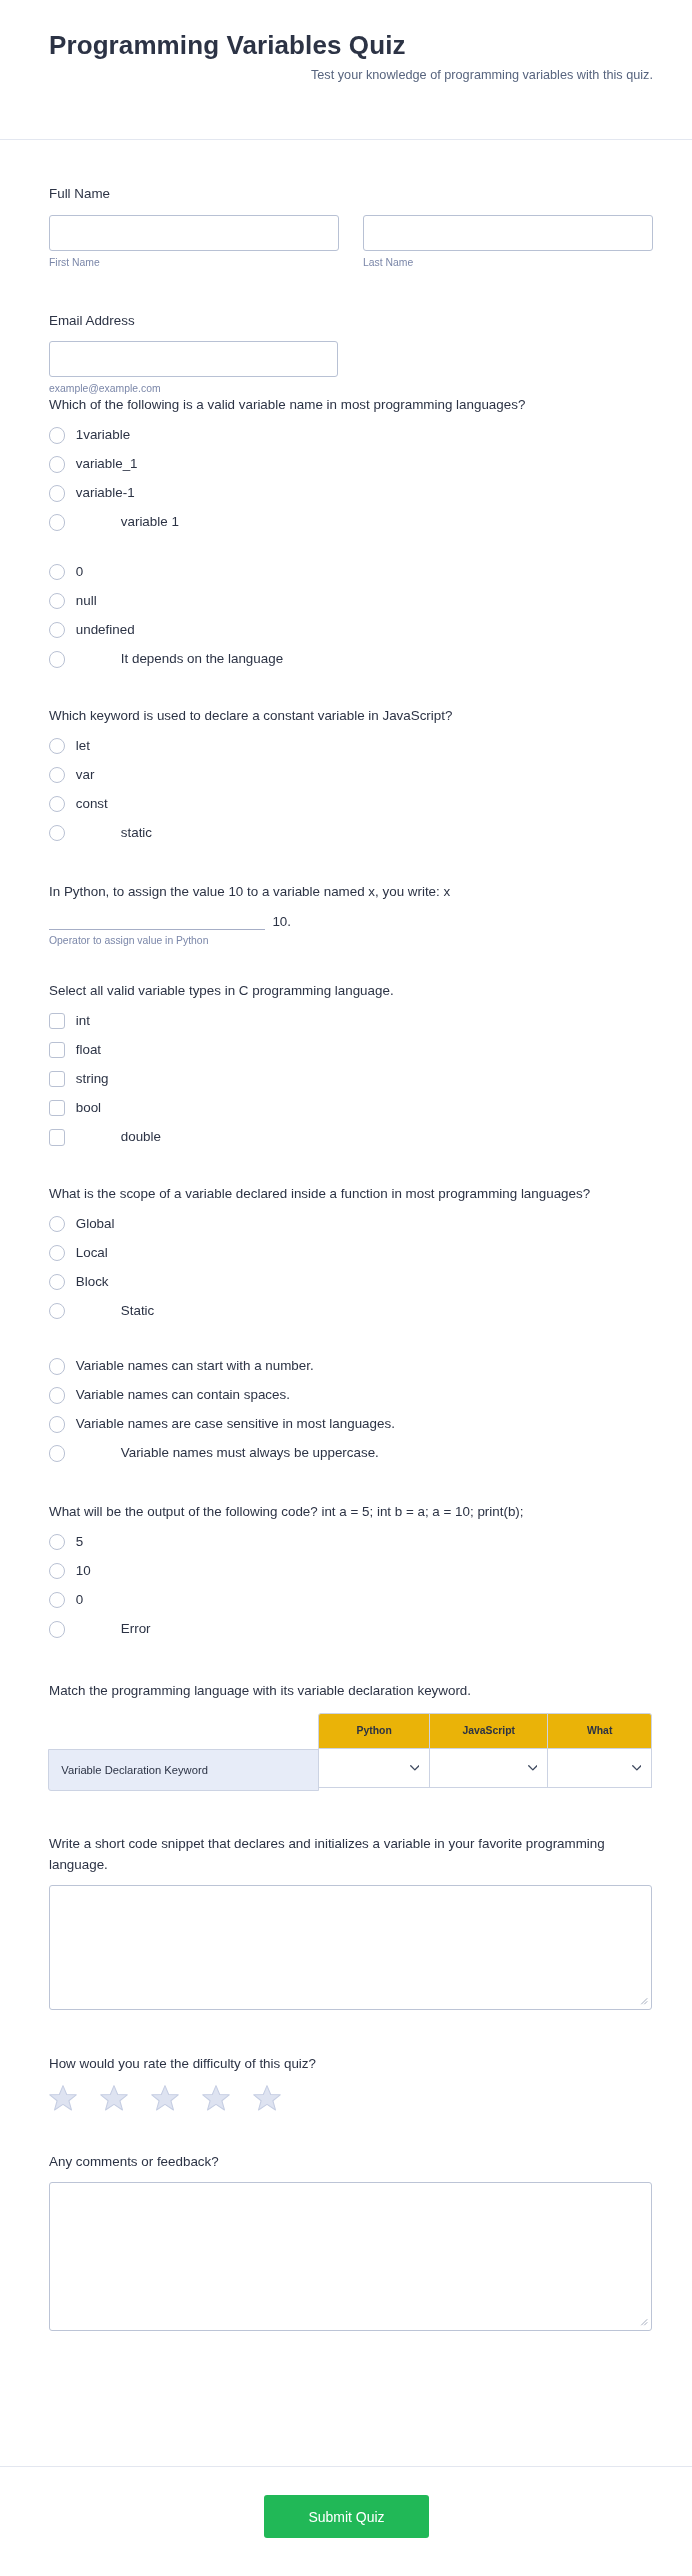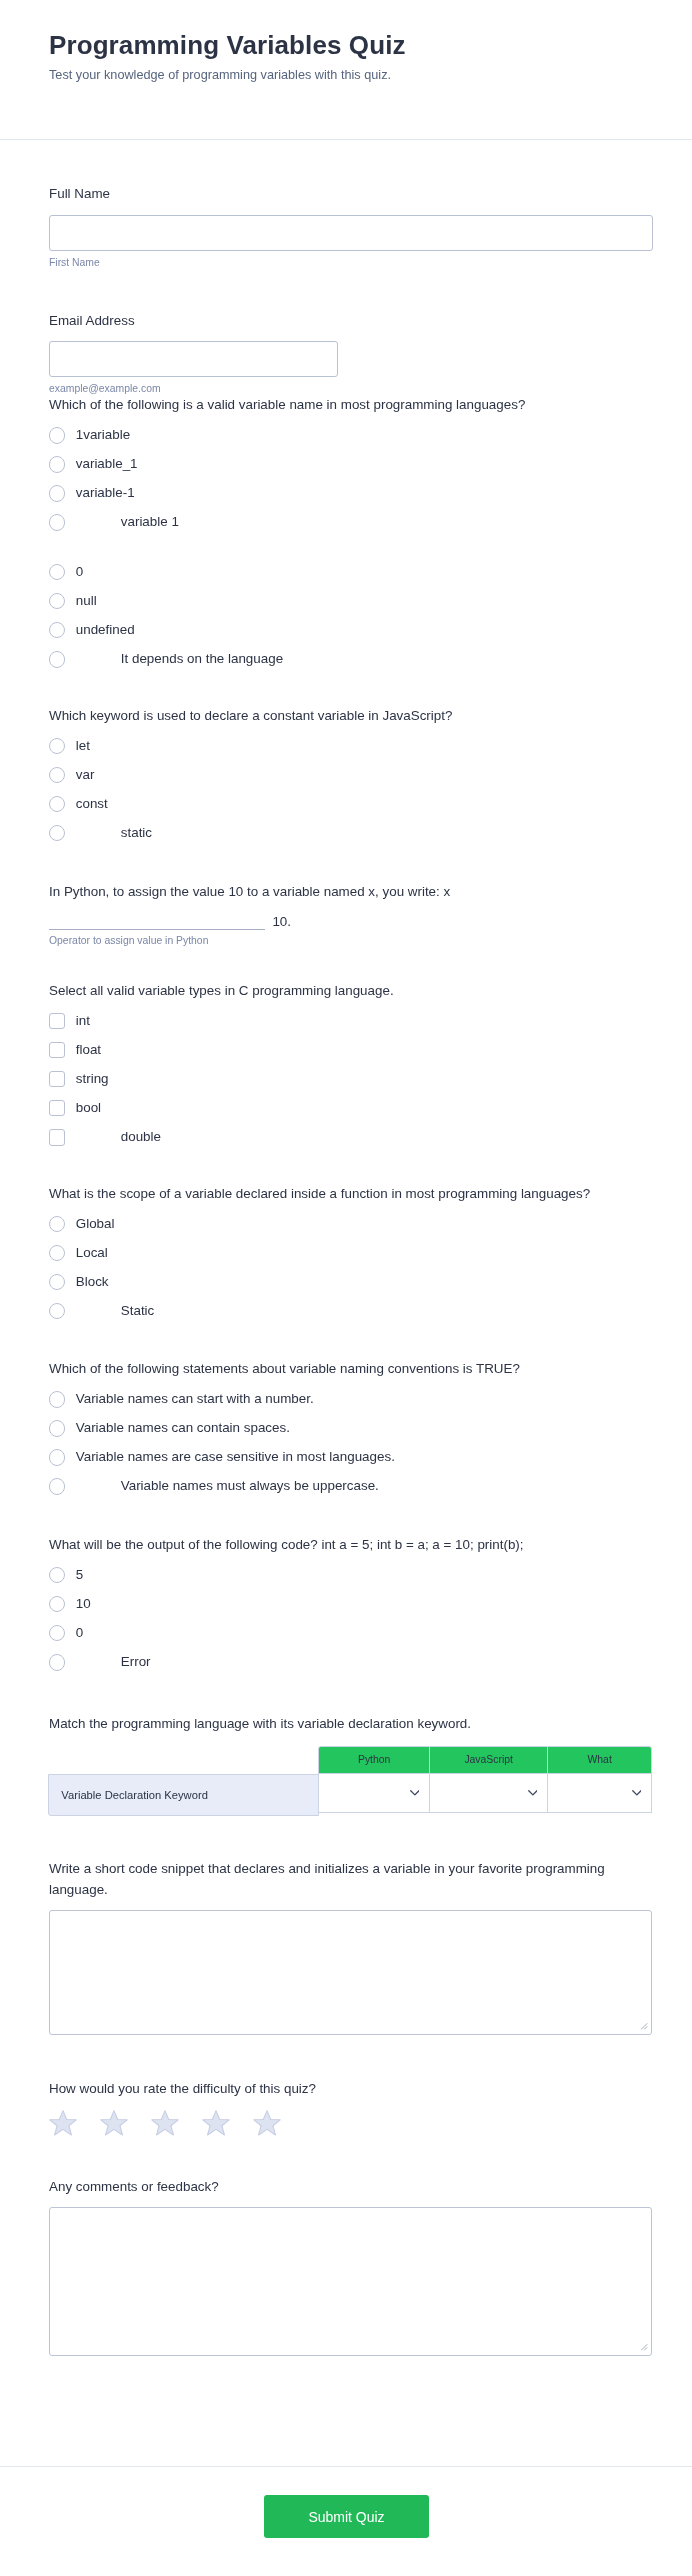--- a/index.html
+++ b/index.html
@@ -3,21 +3,21 @@
 <meta charset="utf-8">
 <style>
   * { margin:0; padding:0; box-sizing:border-box; }
   html,body { background:#fff; }
   body {
     width:693px; height:2576px; position:relative; overflow:hidden;
     font-family:"Liberation Sans", sans-serif; color:#2c3345;
   }
   .content { padding:30px 40px 0 49px; }
   .page-title { font-size:26px; font-weight:700; color:#2c3345; letter-spacing:0.1px; }
-  .page-subtitle { margin-top:7.4px; font-size:12.7px; color:#57647e; }
+  .page-subtitle { margin-top:7.4px; font-size:12.7px; color:#57647e;text-align:right; }
   .full-divider { border:none; border-top:0.7px solid #e3e7f0; width:693px; margin-left:-49px; margin-top:57px; }
   .q-label { font-size:13.4px; font-weight:500; color:#2c3345; line-height:21px; }
   .sublabel { font-size:10.4px; color:#7b87a9; margin-top:6px; }
   .text-input {
     height:36px; border:0.7px solid #b8c1d4; border-radius:3px; background:#fff;
     font-family:"Liberation Sans", sans-serif; font-size:12.7px; color:#2c3345; padding:0 9px; outline:none;
   }
   .row2 { display:flex; gap:24px; margin-top:10.4px; }
   .row2 .col { flex:1; }
   .row2 .text-input { width:100%; }
@@ -36,22 +36,22 @@
   .blank-input {
     width:216px; border:none; border-bottom:0.7px solid #a6aec6; background:transparent;
     font-family:"Liberation Sans", sans-serif; font-size:13.4px; color:#2c3345; padding:1.5px 3px; outline:none;
   }
   .blank-suffix { font-size:13.4px; color:#2c3345; margin-left:7.4px; padding-bottom:1.5px; }
   .blank-sub { margin-top:4.5px; }
   .matrix { margin-top:12px; display:grid; grid-template-columns:270px 111px 118px 104px; }
   .m-cell { border:0.7px solid #ccd3e3; margin-left:-0.7px; }
   .m-corner { border:none; }
   .m-head {
-    background:#22c55e; height:28px; display:flex; align-items:center; justify-content:center;
-    font-size:10.4px; color:#2c3345;
+    background:#eab308; height:36px; display:flex; align-items:center; justify-content:center;
+    font-size:10.4px; color:#2c3345;font-weight:bold;
   }
   .m-head-first { border-top-left-radius:3px; }
   .m-head-last { border-top-right-radius:3px; }
   .m-rowlabel {
     background:#e7ecf8; height:42px; display:flex; align-items:center; padding-left:12px;
     font-size:11.2px; color:#2c3345; border-bottom-left-radius:3px;
   }
   .m-select {
     background:#fff; height:39px; display:flex; align-items:center; justify-content:flex-end;
     padding-right:9.7px; cursor:pointer; border-top:none;
@@ -85,20 +85,24 @@
 
   <hr class="full-divider">
 
   <div style="margin-top:43px">
     <div class="q-label">Full Name</div>
     <div class="row2">
       <div class="col">
         <input class="text-input" type="text" style="">
         <div class="sublabel">First Name</div>
       </div>
+      <div class="col">
+        <input class="text-input" type="text" style="">
+        <div class="sublabel">Last Name</div>
+      </div>
     </div>
   </div>
 
   <div style="margin-top:42px">
     <div class="q-label">Email Address</div>
     <input class="text-input" type="text" style="width: 289px; margin-top: 10.4px; display: block;">
     <div class="sublabel">example@example.com</div>
   </div>
 
   <div style="">
@@ -217,21 +221,20 @@
           <span class="opt-label">Block</span>
         </label>
       <label class="opt">
           <span class="radio"></span>
           <span class="opt-label">Static</span>
         </label>
     </div>
   </div>
 
   <div style="margin-top:39px">
-    <div class="q-label">Which of the following statements about variable naming conventions is TRUE?</div>
     <div class="opts">
       <label class="opt">
           <span class="radio"></span>
           <span class="opt-label">Variable names can start with a number.</span>
         </label>
       <label class="opt">
           <span class="radio"></span>
           <span class="opt-label">Variable names can contain spaces.</span>
         </label>
       <label class="opt">

